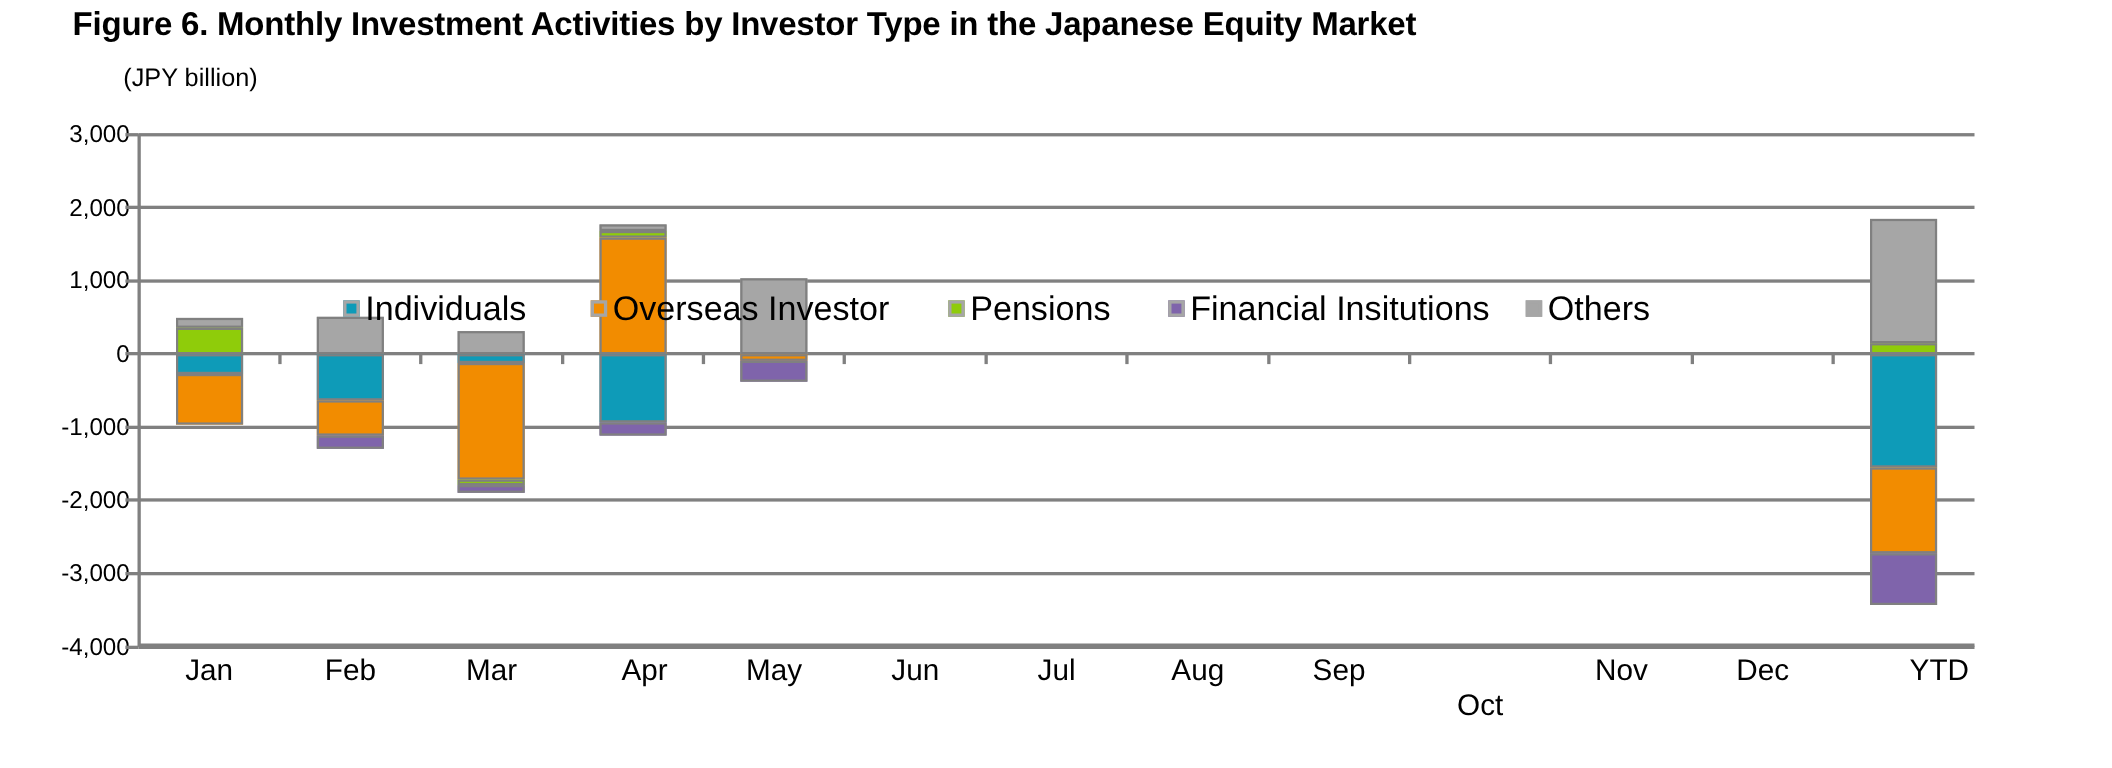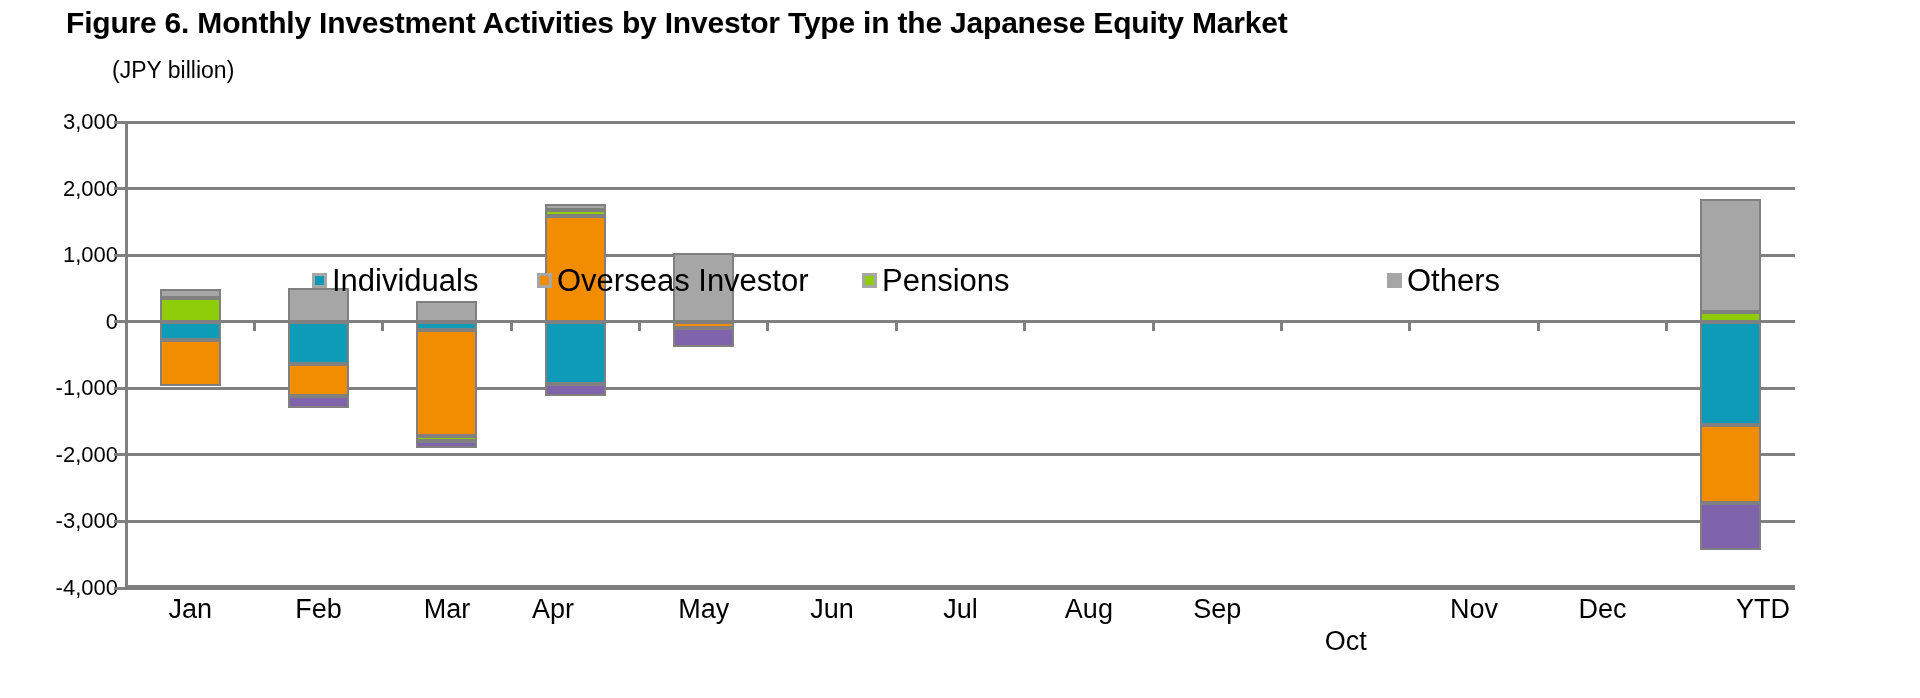--- a/index.html
+++ b/index.html
@@ -157,33 +157,37 @@
           <span class="legend-label">Individuals</span>
         </div>
         <div class="legend-item" style="left: 285px;">
           <span class="legend-swatch" style="background: rgb(242, 140, 0);"></span>
           <span class="legend-label">Overseas Investor</span>
         </div>
         <div class="legend-item" style="left: 610px;">
           <span class="legend-swatch" style="background: rgb(143, 204, 10);"></span>
           <span class="legend-label">Pensions</span>
         </div>
+        <div class="legend-item" style="left: 810px;">
+          <span class="legend-swatch" style="background: rgb(127, 100, 171);"></span>
+          <span class="legend-label">Financial Insitutions</span>
+        </div>
         <div class="legend-item" style="left: 1135px;">
           <span class="legend-swatch" style="background: rgb(166, 166, 166);"></span>
           <span class="legend-label">Others</span>
         </div>
       </div>
   <div class="axisline" style="top: 463px;"></div>
     </div>
 
   <div id="xlabels">
       <div class="xlabel" style="left: 64.1923px;">Jan</div>
       <div class="xlabel" style="left: 192.577px;">Feb</div>
       <div class="xlabel" style="left: 320.962px;">Mar</div>
-      <div class="xlabel" style="left: 427px; text-align: center;">Apr</div>
+      <div class="xlabel" style="left: 460px; text-align: center;">Apr</div>
       <div class="xlabel" style="left: 577.731px;">May</div>
       <div class="xlabel" style="left: 706.115px;">Jun</div>
       <div class="xlabel" style="left: 834.5px;">Jul</div>
       <div class="xlabel" style="left: 962.885px;">Aug</div>
       <div class="xlabel" style="left: 1091.27px;">Sep</div>
       <div class="xlabel" style="left: 1219.65px; margin-top: 32px;">Oct</div>
       <div class="xlabel" style="left: 1348.04px;">Nov</div>
       <div class="xlabel" style="left: 1476.42px;">Dec</div>
       <div class="xlabel" style="left: 1637px;">YTD</div>
     </div>

